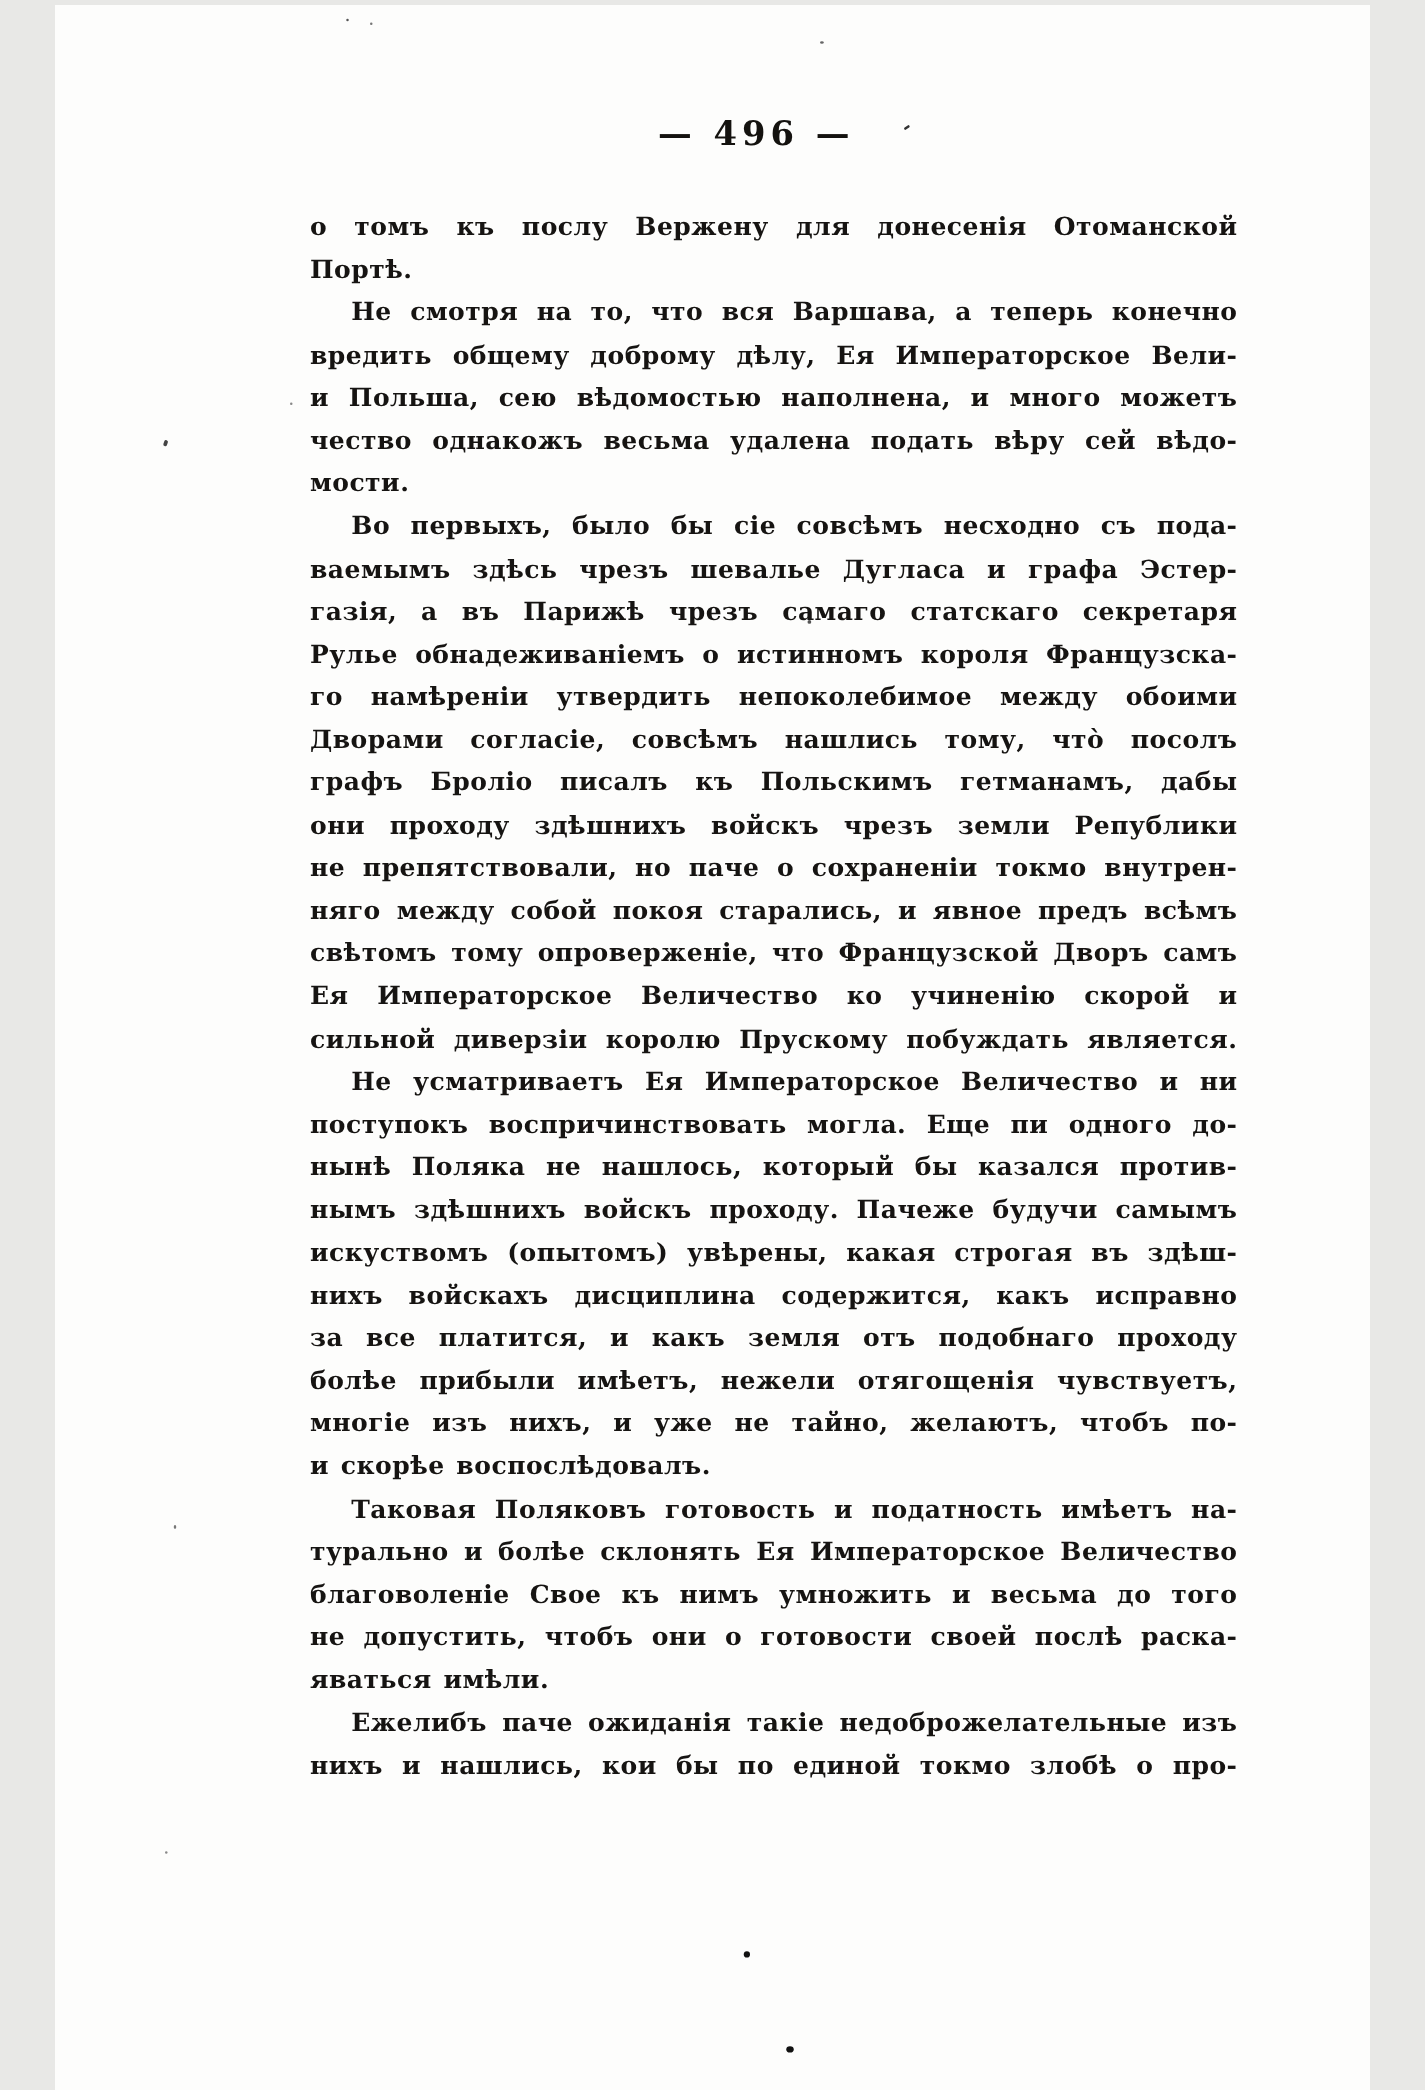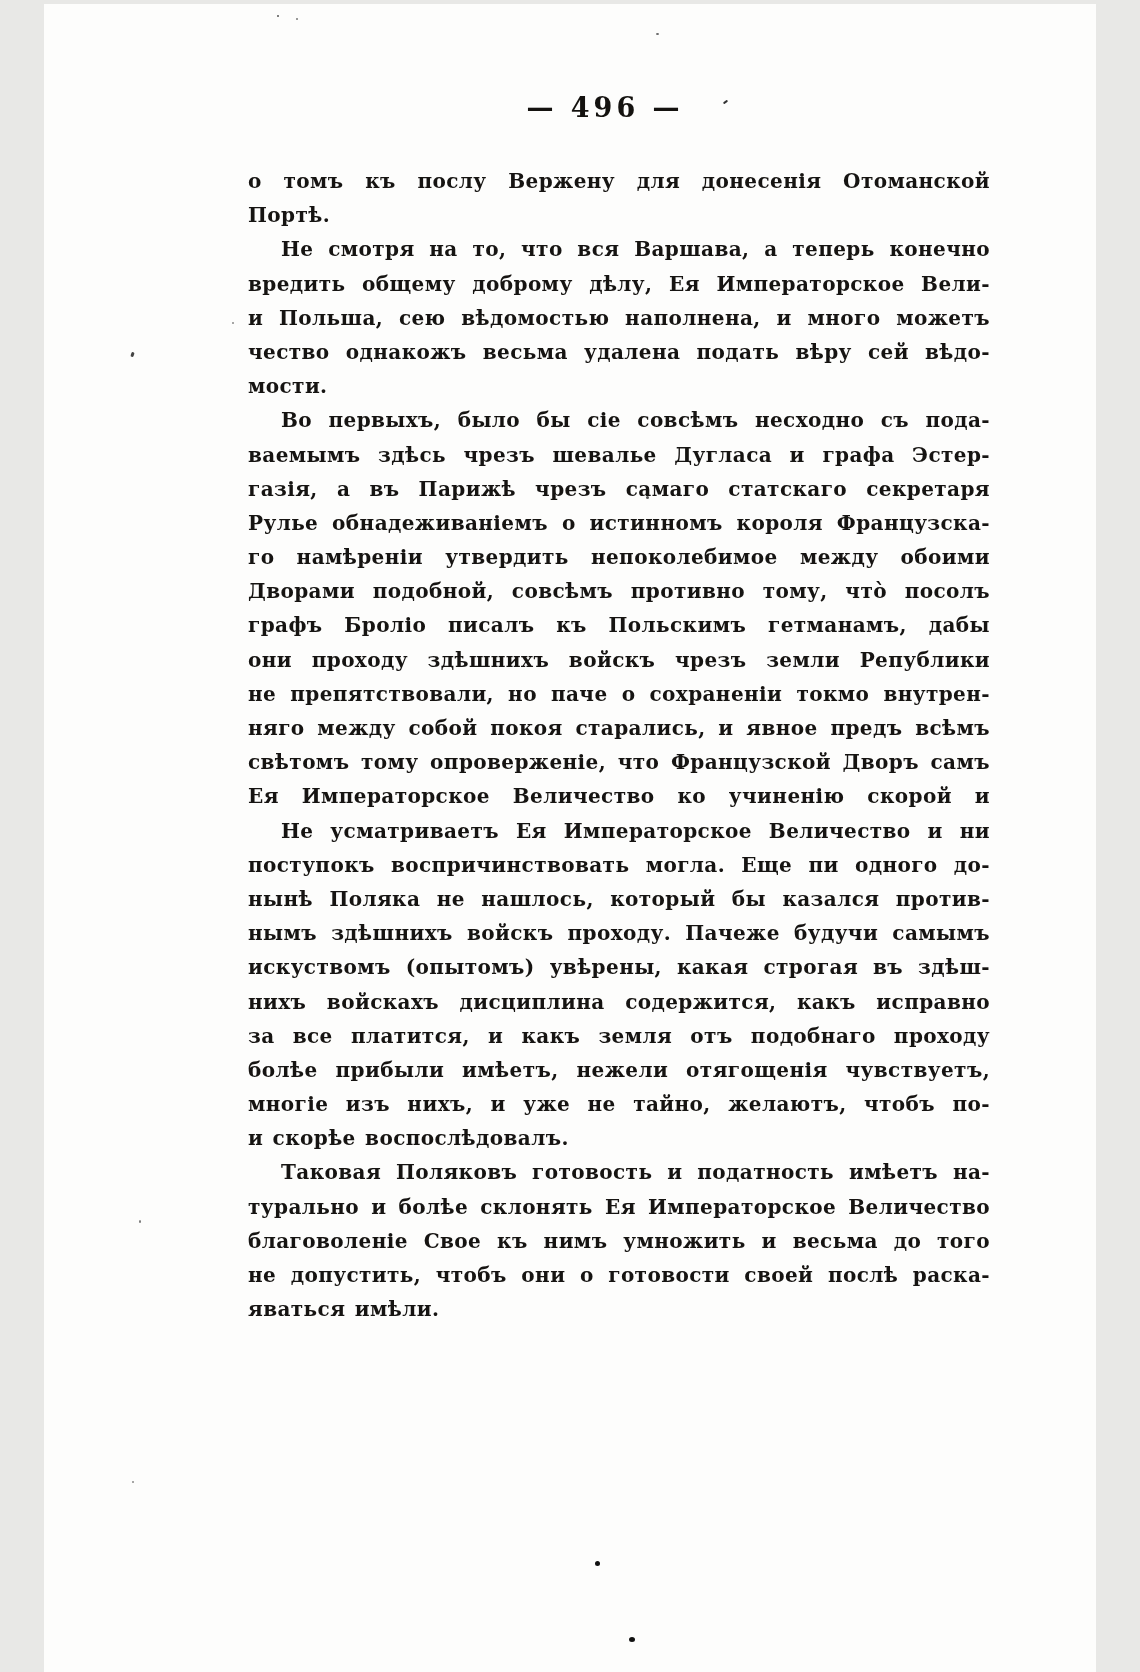--- a/index.html
+++ b/index.html
@@ -74,46 +74,51 @@
         <div class="line">и Польша, сею вѣдомостью наполнена, и много можетъ</div>
         <div class="line">чество однакожъ весьма удалена подать вѣру сей вѣдо-</div>
         <div class="line short">мости.</div>
       </div>
       <div class="paragraph">
         <div class="line indent">Во первыхъ, было бы сіе совсѣмъ несходно съ пода-</div>
         <div class="line">ваемымъ здѣсь чрезъ шевалье Дугласа и графа Эстер-</div>
         <div class="line">газія, а въ Парижѣ чрезъ самаго статскаго секретаря</div>
         <div class="line">Рулье обнадеживаніемъ о истинномъ короля Французска-</div>
         <div class="line">го намѣреніи утвердить непоколебимое между обоими</div>
-        <div class="line">Дворами подобной, совсѣмъ противно тому, что̀ посолъ</div>
+        <div class="line">Дворами согласіе, совсѣмъ нашлись тому, что̀ посолъ</div>
         <div class="line">графъ Броліо писалъ къ Польскимъ гетманамъ, дабы</div>
         <div class="line">они проходу здѣшнихъ войскъ чрезъ земли Републики</div>
         <div class="line">не препятствовали, но паче о сохраненіи токмо внутрен-</div>
         <div class="line">няго между собой покоя старались, и явное предъ всѣмъ</div>
         <div class="line">свѣтомъ тому опроверженіе, что Французской Дворъ самъ</div>
         <div class="line">Ея Императорское Величество ко учиненію скорой и</div>
+        <div class="line">сильной диверзіи королю Прускому побуждать является.</div>
       </div>
       <div class="paragraph">
         <div class="line indent">Не усматриваетъ Ея Императорское Величество и ни</div>
         <div class="line">поступокъ воспричинствовать могла. Еще пи одного до-</div>
         <div class="line">нынѣ Поляка не нашлось, который бы казался против-</div>
         <div class="line">нымъ здѣшнихъ войскъ проходу. Пачеже будучи самымъ</div>
         <div class="line"><span>искуствомъ (</span><span class="it">опытомъ</span><span>) увѣрены, какая строгая въ здѣш-</span></div>
         <div class="line">нихъ войскахъ дисциплина содержится, какъ исправно</div>
         <div class="line">за все платится, и какъ земля отъ подобнаго проходу</div>
         <div class="line">болѣе прибыли имѣетъ, нежели отягощенія чувствуетъ,</div>
         <div class="line">многіе изъ нихъ, и уже не тайно, желаютъ, чтобъ по-</div>
         <div class="line short">и скорѣе воспослѣдовалъ.</div>
       </div>
       <div class="paragraph">
         <div class="line indent">Таковая Поляковъ готовость и податность имѣетъ на-</div>
         <div class="line">турально и болѣе склонять Ея Императорское Величество</div>
         <div class="line">благоволеніе Свое къ нимъ умножить и весьма до того</div>
         <div class="line">не допустить, чтобъ они о готовости своей послѣ раска-</div>
         <div class="line short">яваться имѣли.</div>
+      </div>
+      <div class="paragraph">
+        <div class="line indent">Ежелибъ паче ожиданія такіе недоброжелательные изъ</div>
+        <div class="line">нихъ и нашлись, кои бы по единой токмо злобѣ о про-</div>
       </div>
     </div>
 
   <div class="artifact" style="left:233px;top:11px;width:2px;height:2px;background:#555;border-radius:50%;"></div>
   <div class="artifact" style="left:252px;top:14px;width:2px;height:2px;background:#777;border-radius:50%;"></div>
   <div class="artifact" style="left:612px;top:29px;width:3px;height:2px;background:#666;border-radius:50%;"></div>
   <div class="artifact" style="left:679px;top:97px;width:5px;height:2px;background:#333;transform:rotate(-35deg);border-radius:2px;"></div>
   <div class="artifact" style="left:188px;top:318px;width:2px;height:2px;background:#888;border-radius:50%;"></div>
   <div class="artifact" style="left:87px;top:348px;width:3px;height:5px;background:#444;border-radius:2px;transform:rotate(20deg);"></div>
   <div class="artifact" style="left:602px;top:492px;width:3px;height:3px;background:#555;border-radius:50%;"></div>

